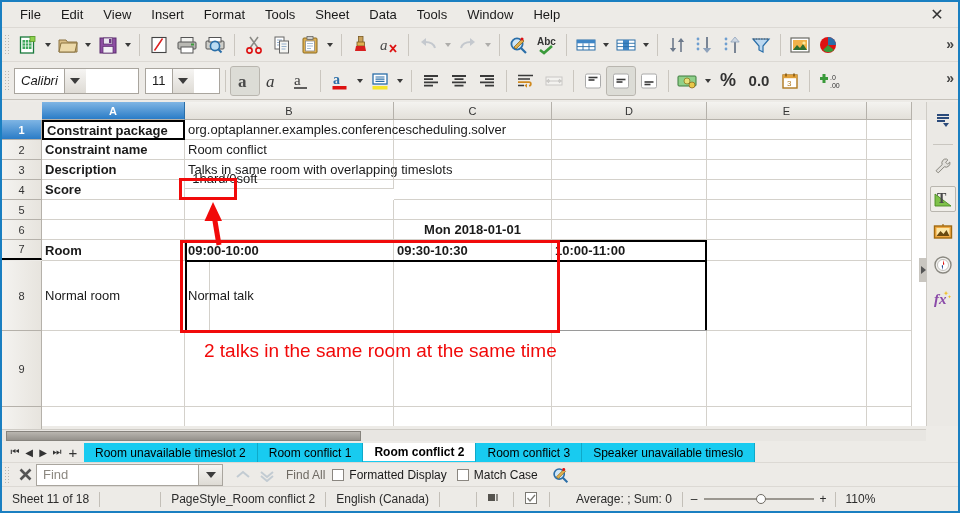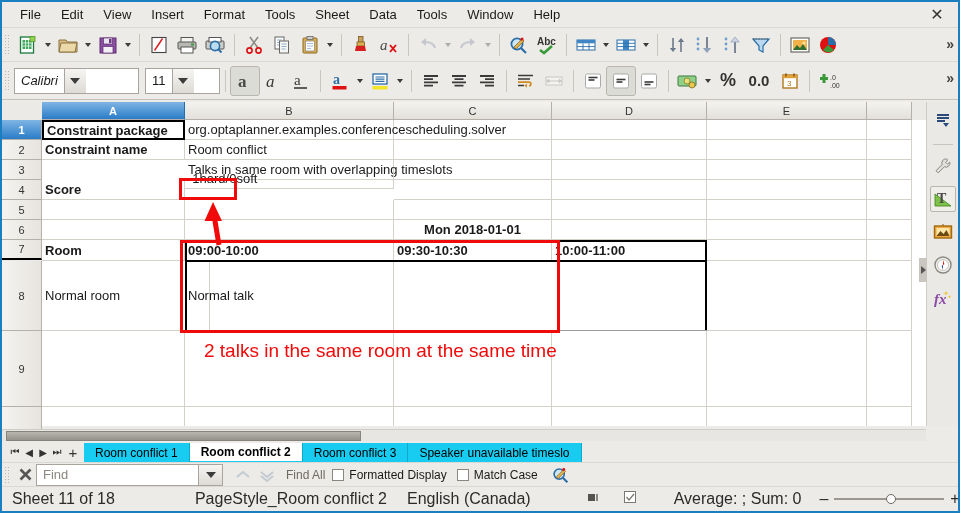--- a/index.html
+++ b/index.html
@@ -93,21 +93,21 @@
   .findbar { position:absolute; left:0; right:0; bottom:25px; height:24px; background:#edebe7; display:flex; align-items:center; border-top:1px solid #dcd9d4;}
   .findinput { width:187px; height:22px; background:#fff; border:1px solid #a9a59e; display:flex; align-items:center;}
   .findinput .ph { padding:0 6px; color:#8c8880; font-size:13px; }
   .findinput .drop { margin-left:auto; width:24px; height:20px; background:linear-gradient(#f6f5f3,#dedbd5); border-left:1px solid #a9a59e; display:flex;align-items:center;justify-content:center;}
   .findinput .drop i { display:block;width:0;height:0;border-left:5px solid transparent;border-right:5px solid transparent;border-top:6px solid #3c3c3c;}
   .flabel { font-size:12px; color:#6e6a63; margin:0 7px;}
   .chk { width:12px; height:12px; border:1px solid #8a8680; background:#fff; margin-right:5px;}
   .chkwrap { display:flex; align-items:center; margin-right:10px; font-size:12px; color:#1a1a1a;}
 
   
-  .statusbar { position:absolute; left:0; right:0; bottom:0; height:25px; background:#edebe7; display:flex; align-items:center; font-size:16px; color:#2b2b2b; border-top:1px solid #dcd9d4;}
+  .statusbar { position:absolute; left:0; right:0; bottom:0; height:25px; background:#edebe7; display:flex; align-items:center; font-size:12px; color:#2b2b2b; border-top:1px solid #dcd9d4;}
   .st { padding:0 10px; white-space:nowrap; }
   .stsep { width:1px; height:15px; background:#c3bfb8;}
   .zoomslider { display:flex; align-items:center; gap:6px; padding:0 8px;}
   .zline { width:110px; height:2px; background:#9b9790; position:relative;}
   .zknob { position:absolute; left:52px; top:-4px; width:10px; height:10px; border-radius:50%; background:#fcfcfc; border:1px solid #6e6a63;}
 </style>
 </head>
 <body>
 
 <div id="app">
@@ -557,20 +557,21 @@
       <div class="cell" style="left:665px; top:0px; width:160px; height:20px;"></div>
       <div class="cell" style="left:825px; top:0px; width:45px;  height:20px;"></div>
 
       <div class="cell" style="left:143px; top:20px; width:209px; height:20px;">Room conflict</div>
       <div class="cell b" style="left:0px;   top:20px; width:143px; height:20px;">Constraint name</div>
       <div class="cell" style="left:352px; top:20px; width:158px; height:20px;"></div>
       <div class="cell" style="left:510px; top:20px; width:155px; height:20px;"></div>
       <div class="cell" style="left:665px; top:20px; width:160px; height:20px;"></div>
       <div class="cell" style="left:825px; top:20px; width:45px;  height:20px;"></div>
 
+      <div class="cell b" style="left:0px;   top:40px; width:143px; height:20px;">Description</div>
       <div class="cell noclip" style="left:143px; top:40px; width:209px; height:20px;">Talks in same room with overlapping timeslots</div>
       <div class="cell" style="left:352px; top:40px; width:158px; height:20px;"></div>
       <div class="cell" style="left:510px; top:40px; width:155px; height:20px;"></div>
       <div class="cell" style="left:665px; top:40px; width:160px; height:20px;"></div>
       <div class="cell" style="left:825px; top:40px; width:45px;  height:20px;"></div>
 
       <div class="cell b" style="left:0px;   top:60px; width:143px; height:20px;">Score</div>
       <div class="cell" style="left:143px; top:49px; width:209px; height:20px;">-1hard/0soft</div>
       <div class="cell" style="left:352px; top:60px; width:158px; height:20px;"></div>
       <div class="cell" style="left:510px; top:60px; width:155px; height:20px;"></div>
@@ -699,20 +700,21 @@
 
   <div class="tabbar">
     <div class="navbtns">
       <div class="navb">⏮</div>
       <div class="navb">◀</div>
       <div class="navb">▶</div>
       <div class="navb">⏭</div>
       <div class="addsheet">+</div>
     </div>
     <div class="tabs">
+      <div class="tab">Room unavailable timeslot 2</div>
       <div class="tab">Room conflict 1</div>
       <div class="tab active">Room conflict 2</div>
       <div class="tab">Room conflict 3</div>
       <div class="tab">Speaker unavailable timeslo</div>
     </div>
   </div>
 
   <div class="findbar">
     <div class="grip" style="height:18px"></div>
     <div style="width:22px;height:20px;display:flex;align-items:center;justify-content:center;">

